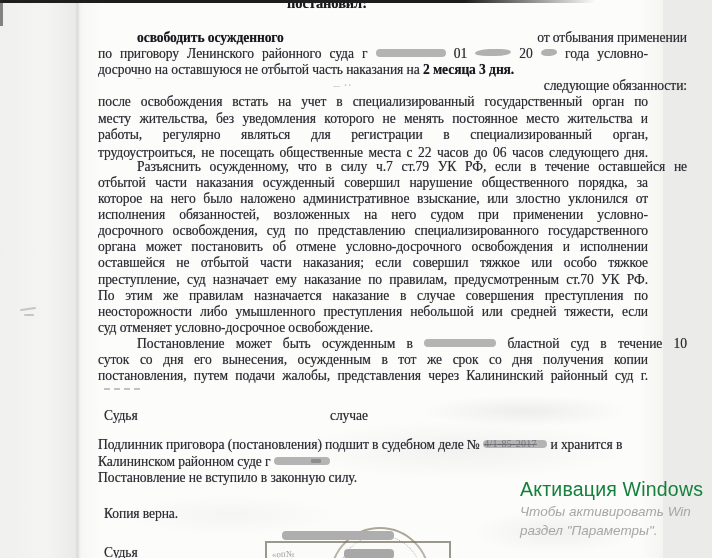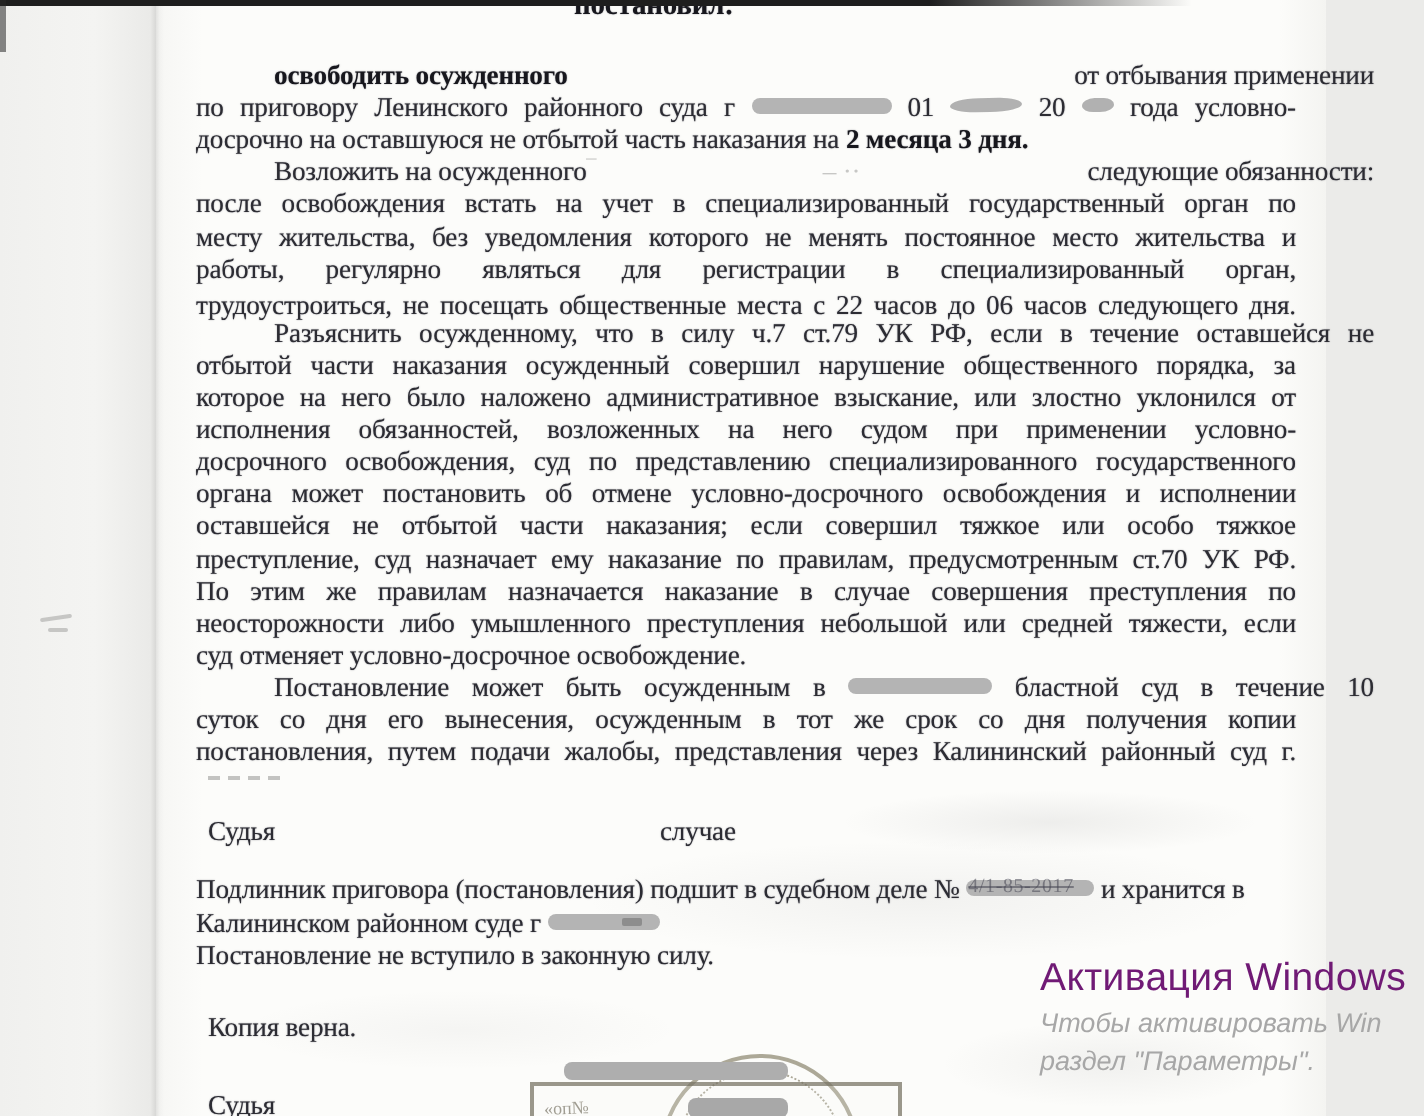--- a/index.html
+++ b/index.html
@@ -48,21 +48,21 @@
   .stamp-frag{position:absolute;left:272px;top:549px;font-size:9px;color:rgba(100,95,78,.6);
               z-index:3;font-family:"Liberation Serif",serif;transform:rotate(-2deg);}
 
   
   .blob{position:absolute;background:radial-gradient(ellipse at center,rgba(110,110,110,.10),rgba(110,110,110,0) 70%);z-index:1;}
   .mdash{position:absolute;background:#c6c6c4;height:2px;border-radius:1px;z-index:1;}
 
   
   .wm{position:absolute;left:520px;top:477px;z-index:6;font-family:"Liberation Sans",sans-serif;
       white-space:nowrap;}
-  .wm-title{font-size:19.5px;line-height:24px;color:#701a75;letter-spacing:.2px;}
+  .wm-title{font-size:19.5px;line-height:24px;color:#15803d;letter-spacing:.2px;}
   .wm-sub{font-size:13.5px;line-height:17px;color:#a7a7a7;margin-top:2px;font-style:italic;}
 </style>
 </head>
 <body>
 
 <div class="frame">
   <div class="strip-left"></div>
   <div class="paper"></div>
   <div class="strip-right"></div>
   <div class="crease"></div>
@@ -79,21 +79,20 @@
   <div id="lines">
       <div class="line plain" style="top: -5px; left: 287px; font-size: 14.5px;"><span class="b">постановил:</span></div>
       <div class="line flex" style="top: 30px; padding-left: 39px; gap: 27px;">
         <span class="b">освободить осужденного</span>
         <span class="gap"></span>
         <span class="t">от отбывания применении</span>
       </div>
       <div class="line justify" style="top: 46.1px;"><span class="t">по приговору Ленинского районного суда г</span> <span class="red" style="width: 70px;"></span> <span class="t">01</span> <span class="scr" style="width: 36px;"></span> <span class="t">20</span> <span class="scr" style="width: 16px;"></span> <span class="t">года условно-</span></div>
       <div class="line left" style="top: 62.2px;"><span class="t">досрочно на оставшуюся не отбытой часть наказания на</span> <span class="b">2 месяца 3 дня.</span></div>
       <div class="line flex" style="top: 78.3px; padding-left: 39px;">
-        <span class="t">Возложить на осужденного</span>
         <span class="faint">‾</span>
         <span class="gap"></span>
         <span class="faint">– ··</span>
         <span class="gap"></span>
         <span class="t">следующие обязанности:</span>
       </div>
       <div class="line justify" style="top: 94.4px;"><span class="t">после освобождения встать на учет в специализированный государственный орган по</span></div>
       <div class="line justify" style="top: 110.5px;"><span class="t">месту жительства, без уведомления которого не менять постоянное место жительства и</span></div>
       <div class="line justify" style="top: 126.6px;"><span class="t">работы, регулярно являться для регистрации в специализированный орган,</span></div>
       <div class="line justify" style="top: 145px;"><span class="t">трудоустроиться, не посещать общественные места с 22 часов до 06 часов следующего дня.</span></div>

